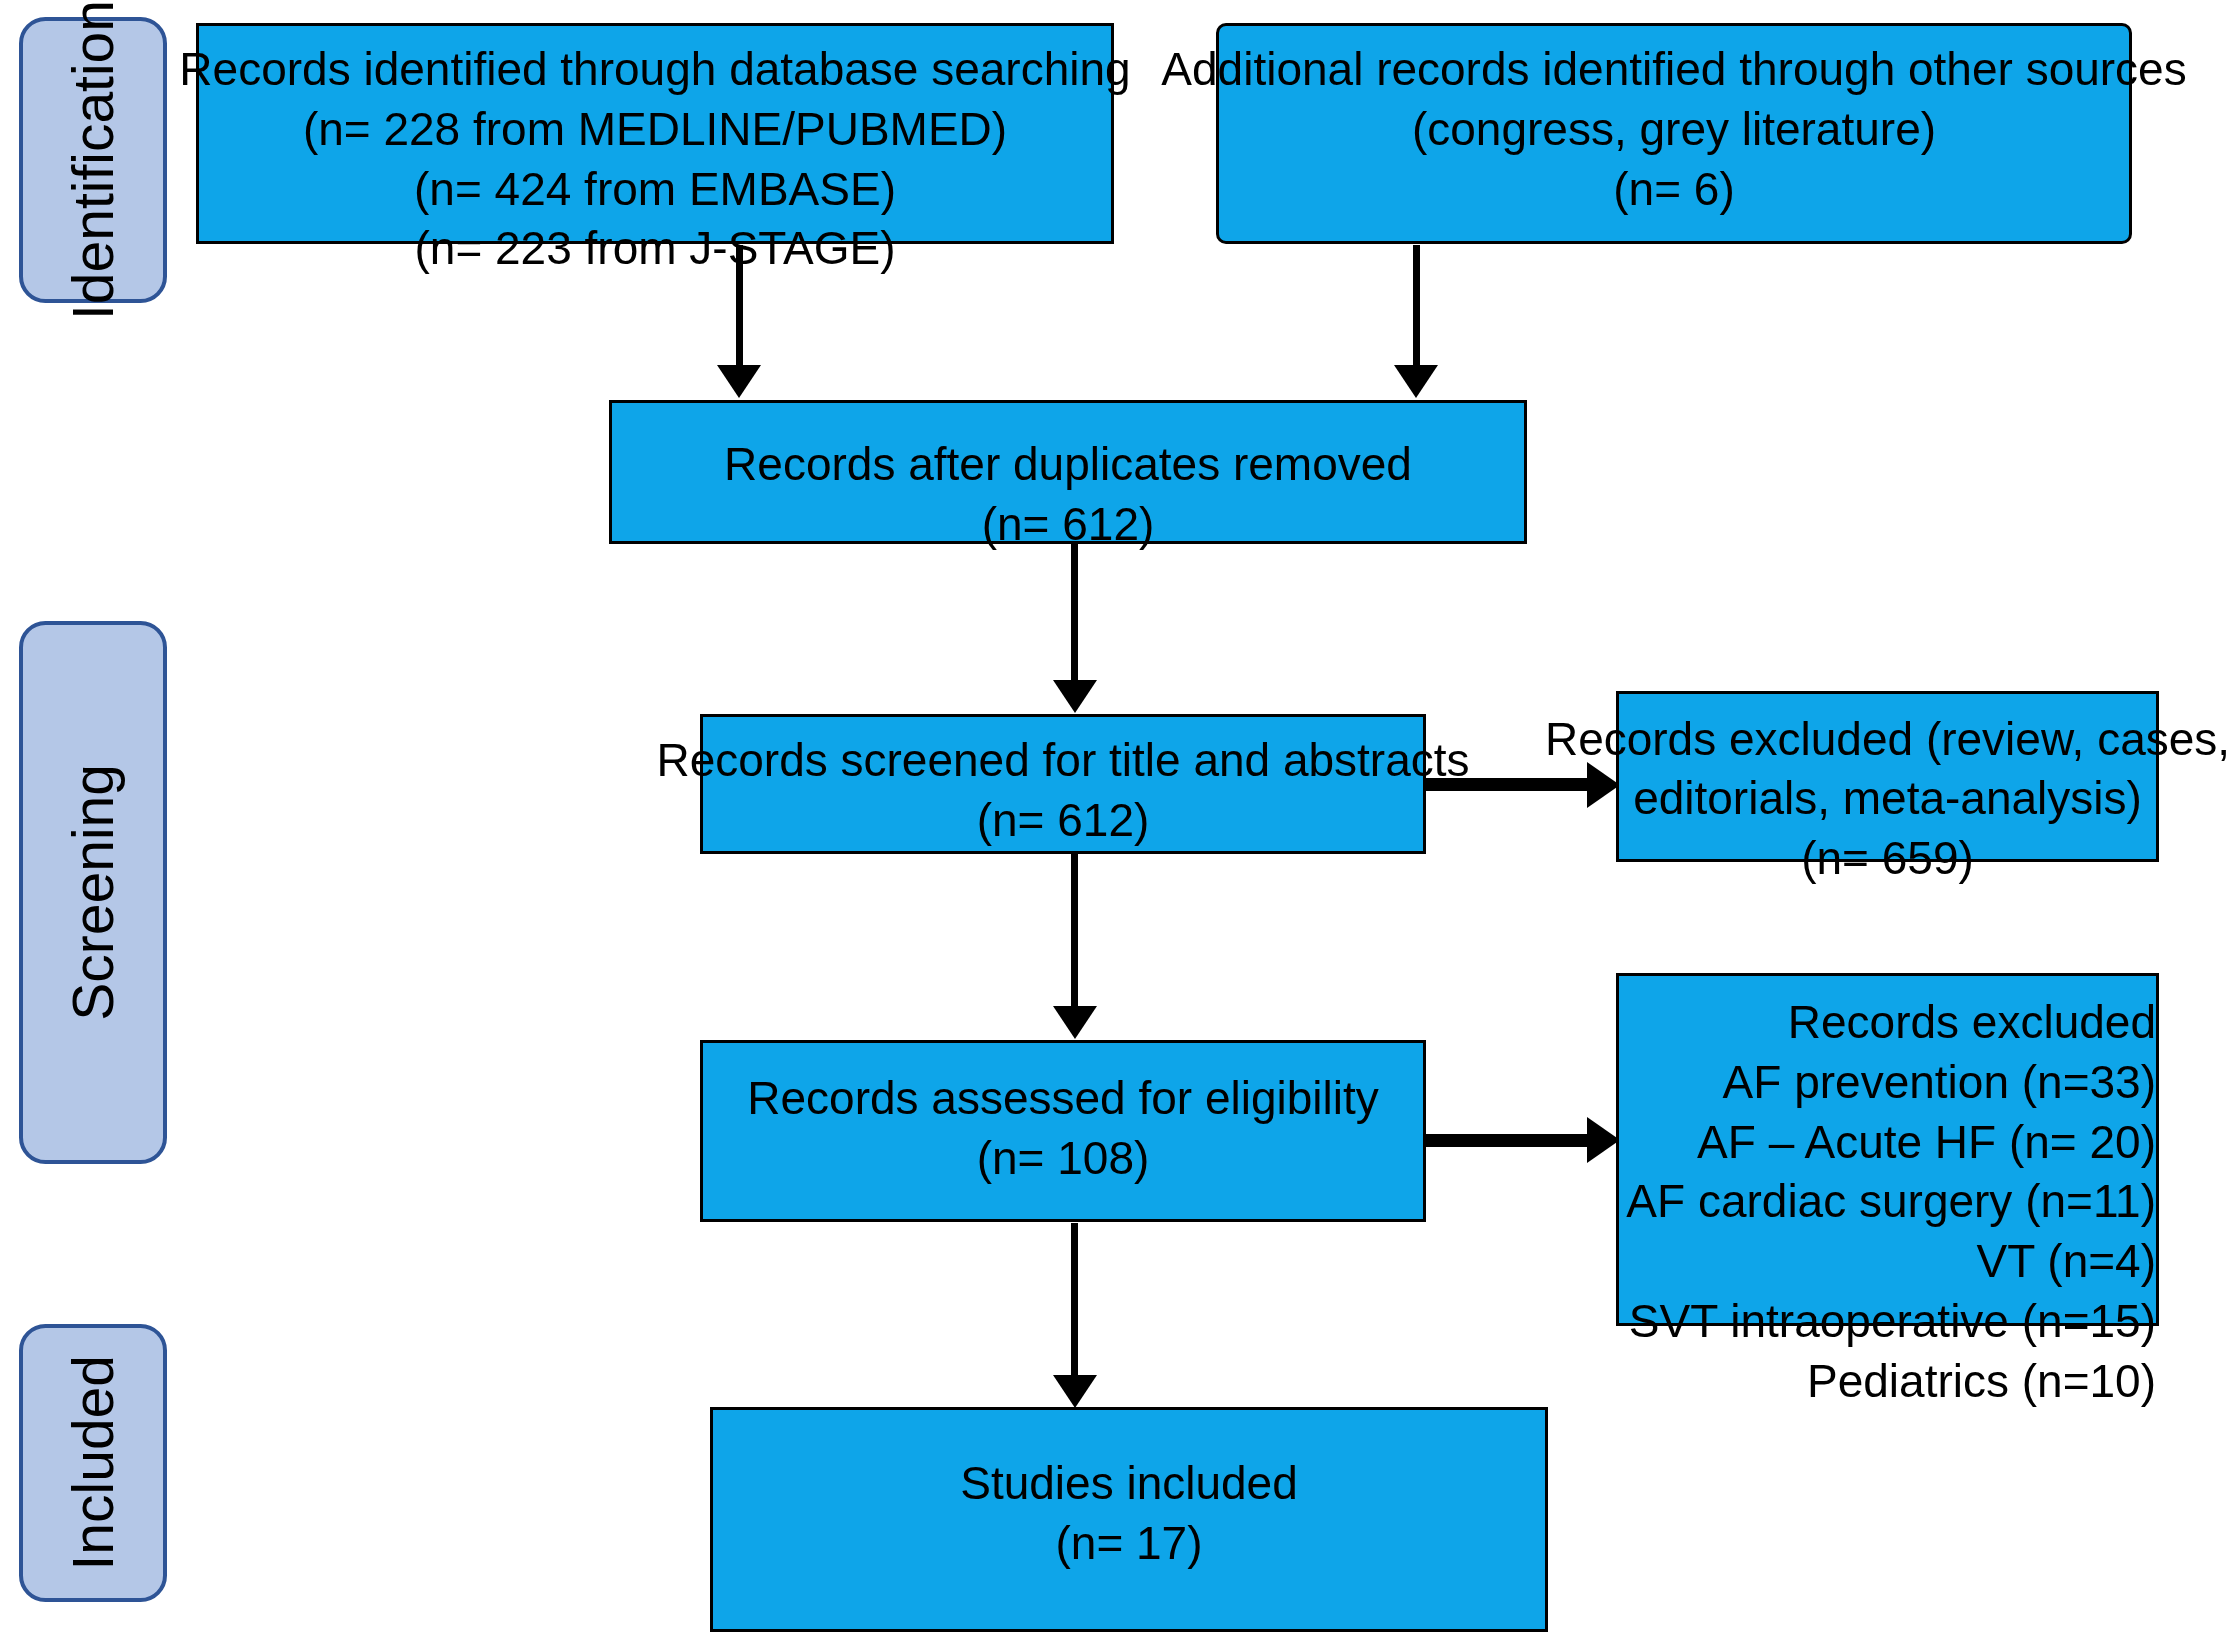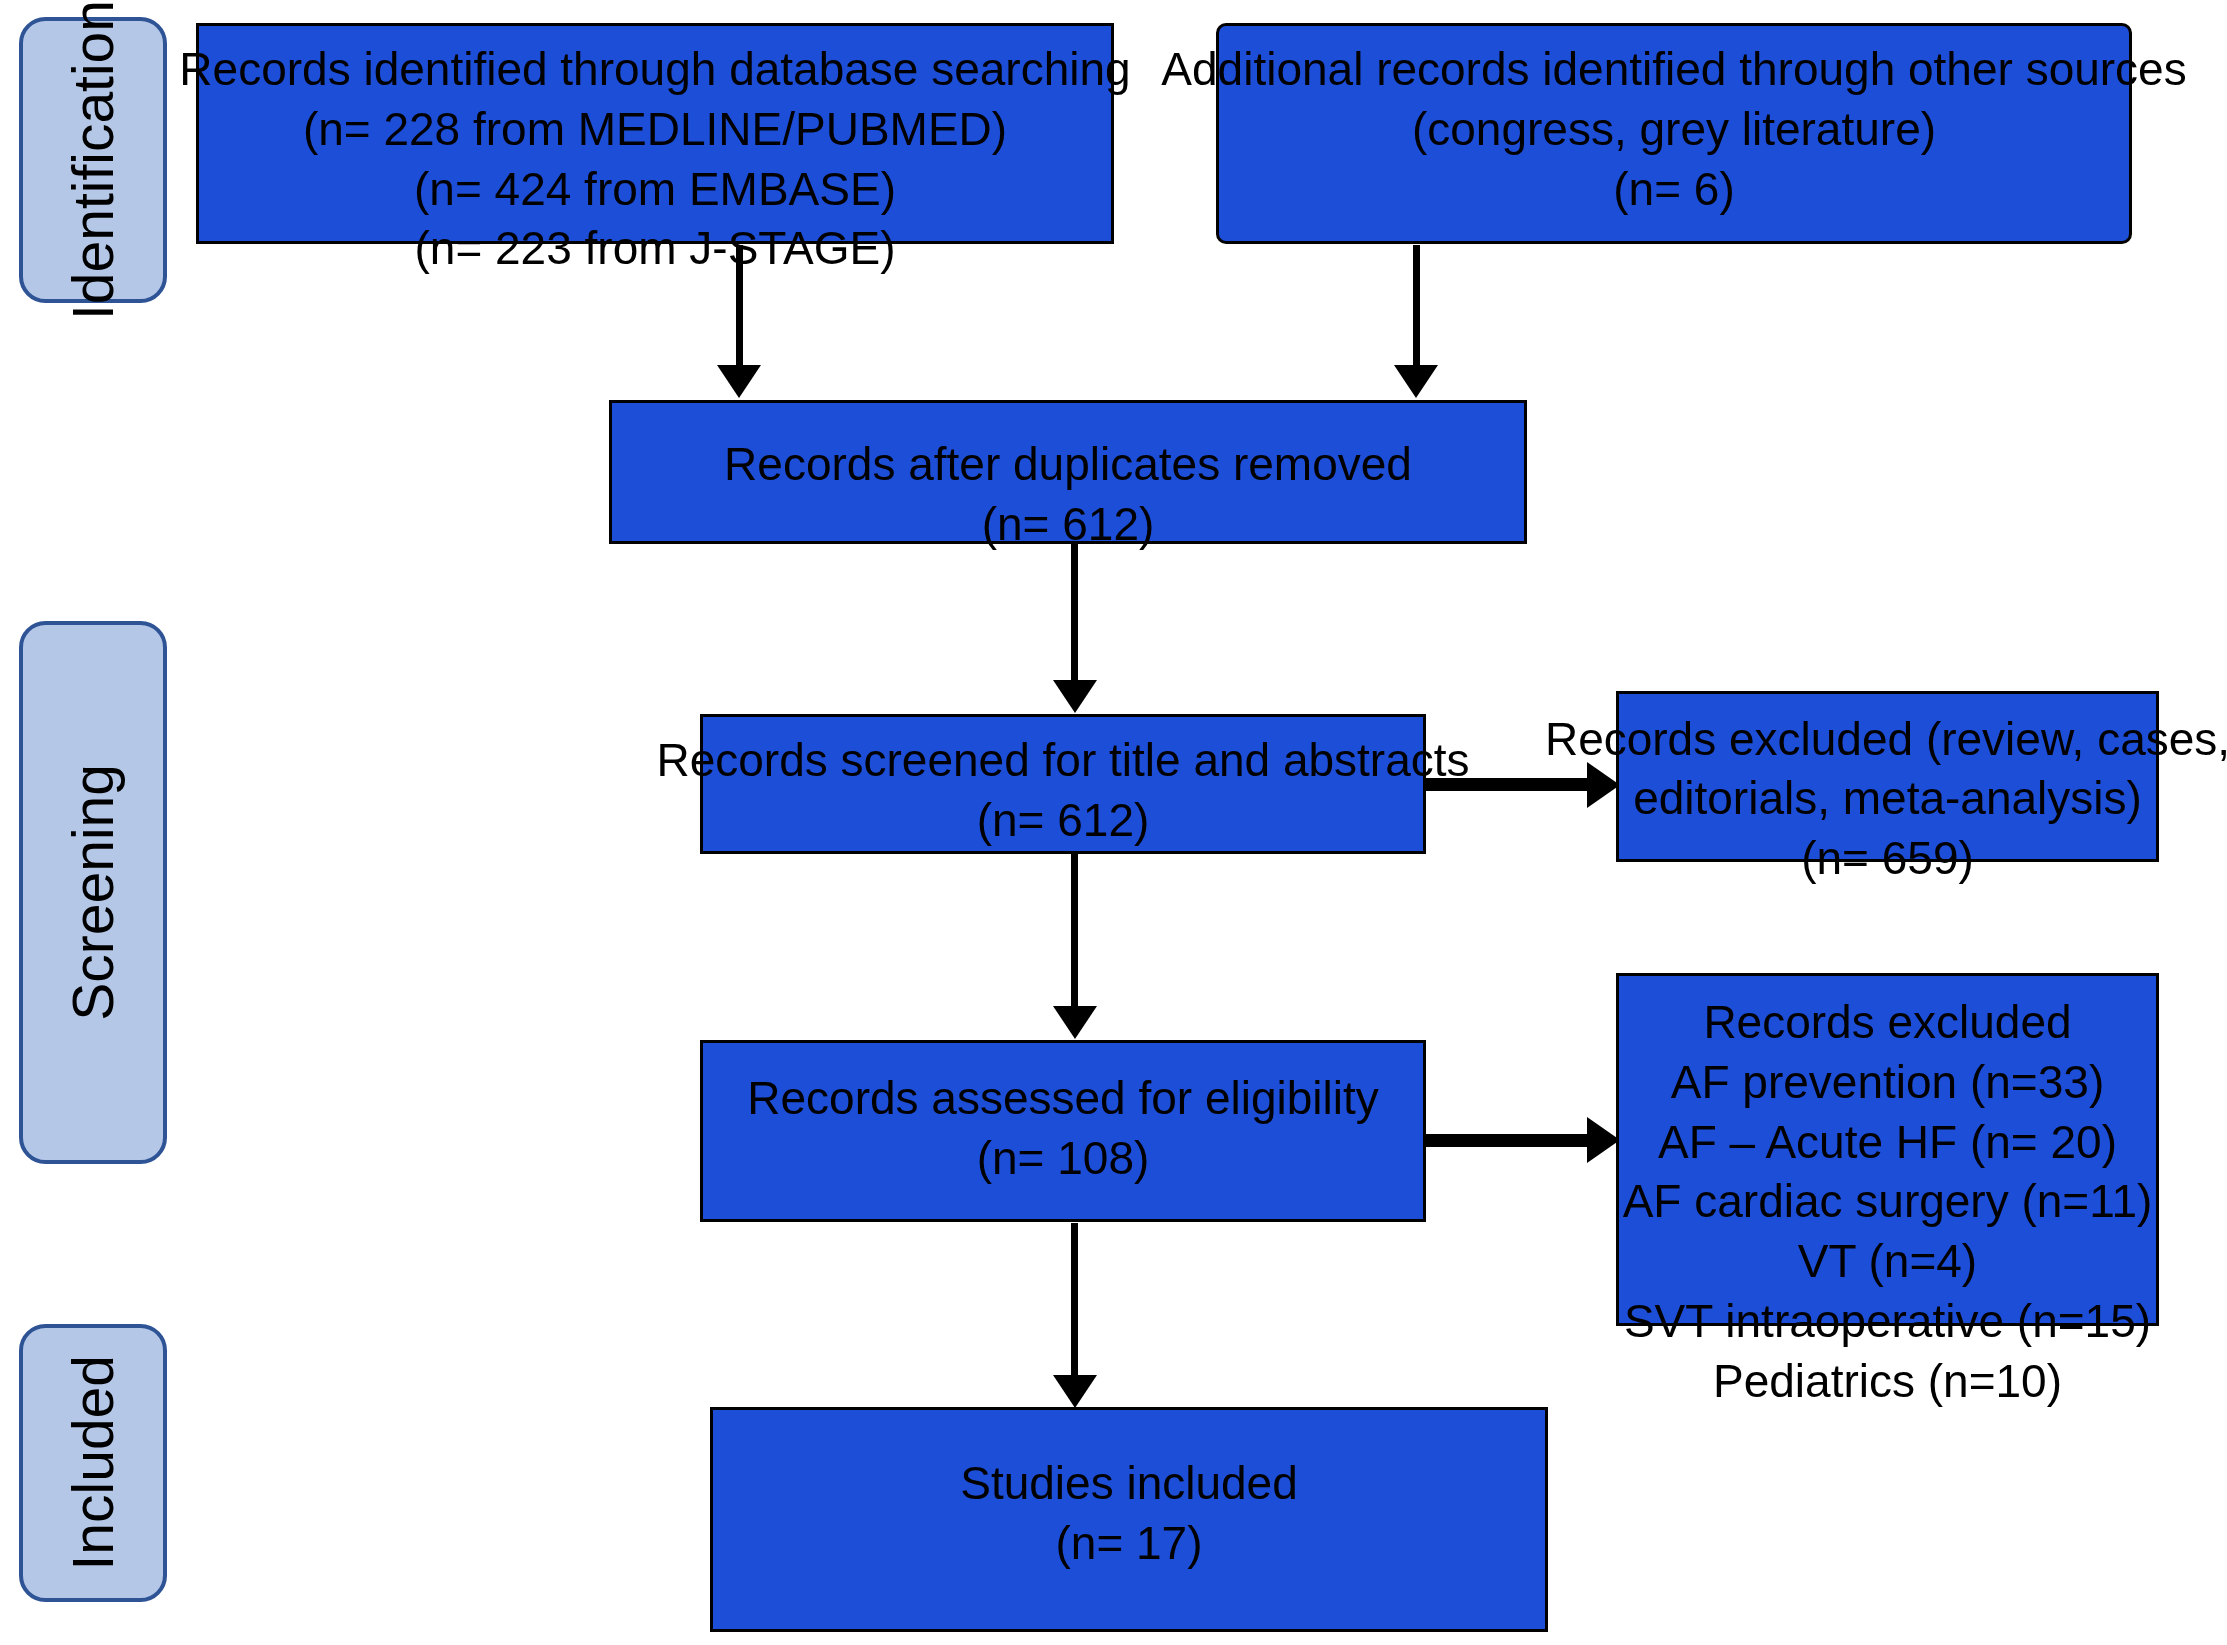--- a/index.html
+++ b/index.html
@@ -34,21 +34,21 @@
     font-size: 57px;
     line-height: 1;
     color: #000000;
     letter-spacing: 0px;
     white-space: nowrap;
   }
 
   
   .flow-box {
     position: absolute;
-    background: #1d4ed8;
+    background: #0ea5e9;
     border: 3.9px solid #000000;
     box-sizing: border-box;
     display: flex;
     flex-direction: column;
     align-items: center;
     justify-content: flex-start;
     padding-top: 14px;
   }
   .flow-box .line {
     font-size: 46px;
@@ -148,21 +148,21 @@
   <div class="v-head" style="left:1053px; top:1006px;"></div>
 
   <div class="flow-box" style="left:700px; top:1040px; width:726px; height:182px; padding-top:26.4px;">
     <div class="line">Records assessed for eligibility</div>
     <div class="line">(n= 108)</div>
   </div>
 
   <div class="h-line" style="left:1426px; top:1134px; width:169px;"></div>
   <div class="h-head" style="left:1587px; top:1117px;"></div>
 
-  <div class="flow-box" style="left:1616px; top:973px; width:543px; height:353px; padding-top:17px;">
+  <div class="flow-box" style="left:1616px; top:973px; width:543px; height:353px; padding-top:17px;align-items:flex-end;">
     <div class="line">Records excluded</div>
     <div class="line">AF prevention (n=33)</div>
     <div class="line">AF – Acute HF (n= 20)</div>
     <div class="line">AF cardiac surgery (n=11)</div>
     <div class="line">VT (n=4)</div>
     <div class="line">SVT intraoperative (n=15)</div>
     <div class="line">Pediatrics (n=10)</div>
   </div>
 
   <div class="v-line" style="left:1071px; top:1223px; height:155px;"></div>

